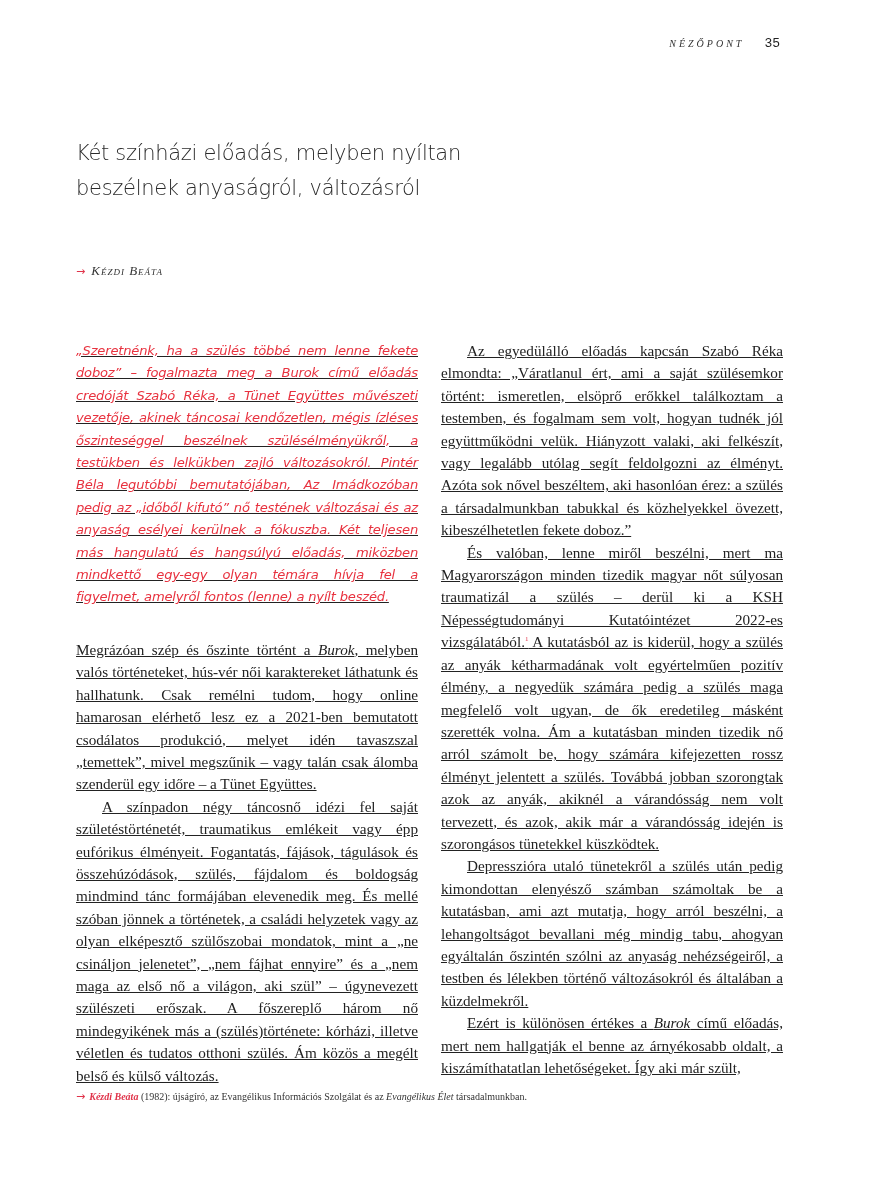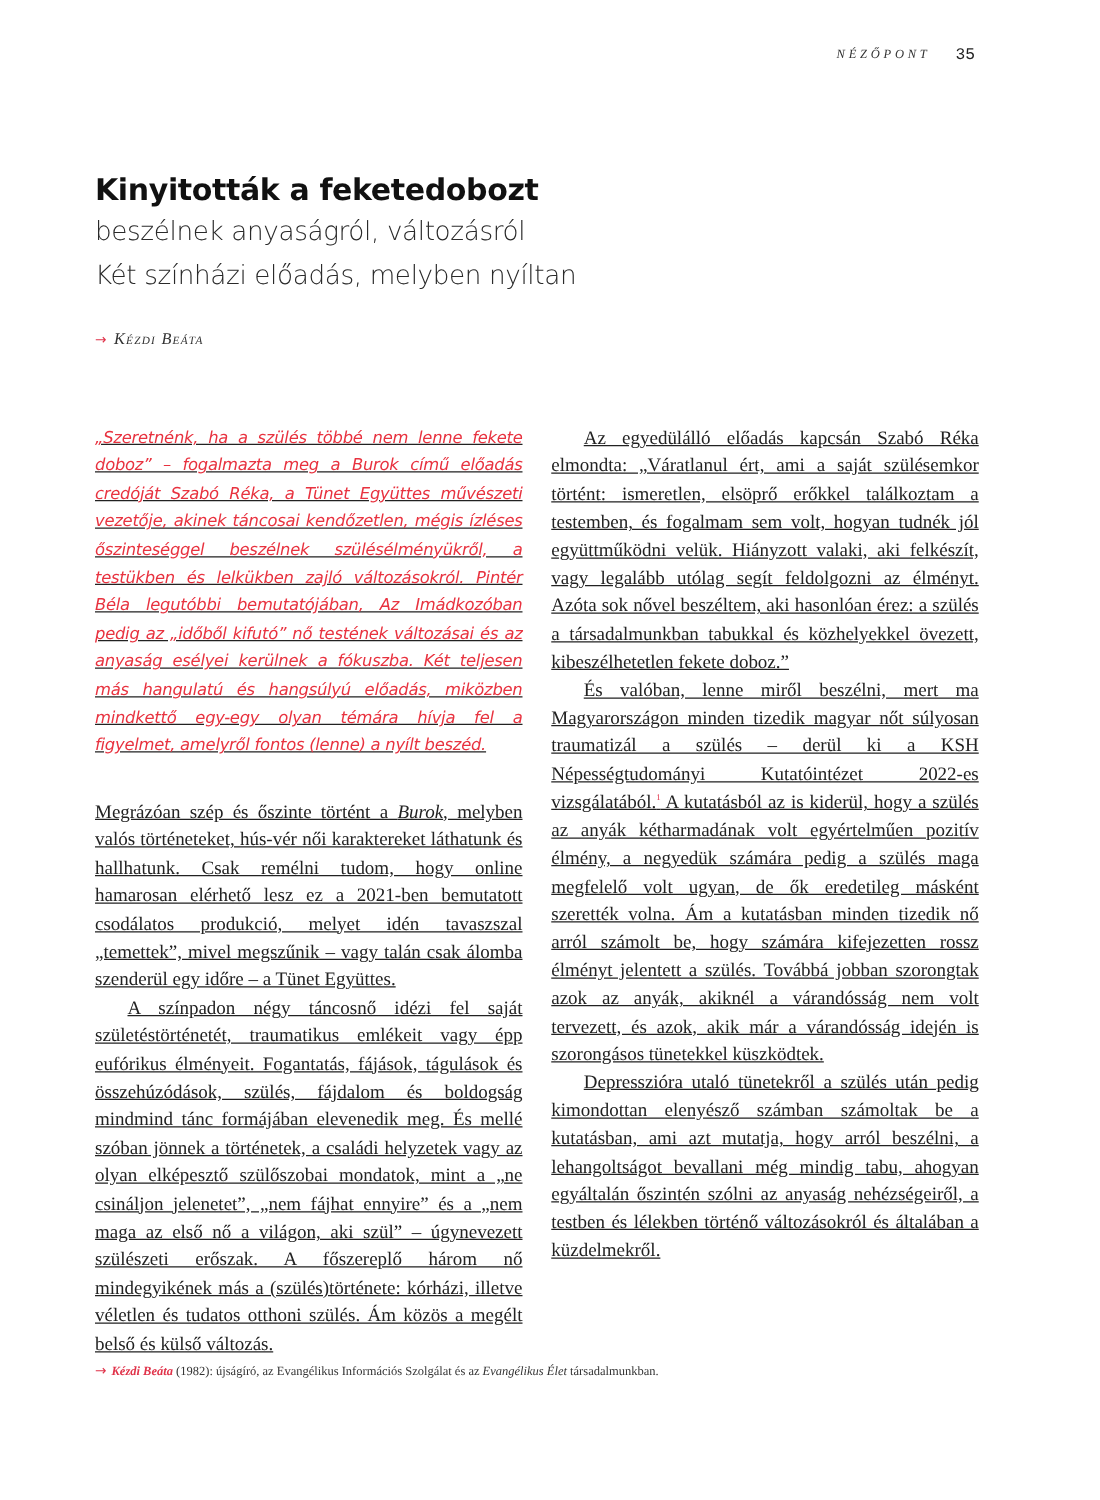--- a/index.html
+++ b/index.html
@@ -135,38 +135,38 @@
   </style>
 </head>
 <body>
 
 <div class="running-head">
   <span class="section-name">NÉZŐPONT</span>
   <span class="page-number">35</span>
 </div>
 
 <div class="title-block">
-  <h1 class="title">Kinyitották a feketedobozt</h1>
+  <p class="subtitle">Két színházi előadás, melyben nyíltan</p>
   <p class="subtitle">beszélnek anyaságról, változásról</p>
-  <p class="subtitle">Két színházi előadás, melyben nyíltan</p>
 </div>
 
 <div class="byline">
   <span class="arrow">→</span>
   <span class="author">Kézdi Beáta</span>
 </div>
 
 <div class="col col-left">
   <p class="lead">„Szeretnénk, ha a szülés többé nem lenne fekete doboz” – fogalmazta meg a Burok című előadás credóját Szabó Réka, a Tünet Együttes művészeti vezetője, akinek táncosai kendőzetlen, mégis ízléses őszinteséggel beszélnek szülésélményükről, a testükben és lelkükben zajló változásokról. Pintér Béla legutóbbi bemutatójában, Az Imádkozóban pedig az „időből kifutó” nő testének változásai és az anyaság esélyei kerülnek a fókuszba. Két teljesen más hangulatú és hangsúlyú előadás, miközben mindkettő egy-egy olyan témára hívja fel a figyelmet, amelyről fontos (lenne) a nyílt beszéd.</p>
   <p class="body"><span>Megrázóan szép és őszinte történt a </span><em>Burok</em><span>, melyben valós történeteket, hús-vér női karaktereket láthatunk és hallhatunk. Csak remélni tudom, hogy online hamarosan elérhető lesz ez a 2021-ben bemutatott csodálatos produkció, melyet idén tavaszszal „temettek”, mivel megszűnik – vagy talán csak álomba szenderül egy időre – a Tünet Együttes.</span></p>
   <p class="body indent">A színpadon négy táncosnő idézi fel saját születéstörténetét, traumatikus emlékeit vagy épp eufórikus élményeit. Fogantatás, fájások, tágulások és összehúzódások, szülés, fájdalom és boldogság mindmind tánc formájában elevenedik meg. És mellé szóban jönnek a történetek, a családi helyzetek vagy az olyan elképesztő szülőszobai mondatok, mint a „ne csináljon jelenetet”, „nem fájhat ennyire” és a „nem maga az első nő a világon, aki szül” – úgynevezett szülészeti erőszak. A főszereplő három nő mindegyikének más a (szülés)története: kórházi, illetve véletlen és tudatos otthoni szülés. Ám közös a megélt belső és külső változás.</p>
 </div>
 
 <div class="col col-right">
   <p class="body indent">Az egyedülálló előadás kapcsán Szabó Réka elmondta: „Váratlanul ért, ami a saját szülésemkor történt: ismeretlen, elsöprő erőkkel találkoztam a testemben, és fogalmam sem volt, hogyan tudnék jól együttműködni velük. Hiányzott valaki, aki felkészít, vagy legalább utólag segít feldolgozni az élményt. Azóta sok nővel beszéltem, aki hasonlóan érez: a szülés a társadalmunkban tabukkal és közhelyekkel övezett, kibeszélhetetlen fekete doboz.”</p>
   <p class="body indent"><span>És valóban, lenne miről beszélni, mert ma Magyarországon minden tizedik magyar nőt súlyosan traumatizál a szülés – derül ki a KSH Népességtudományi Kutatóintézet 2022-es vizsgálatából.</span><sup class="footnote-mark">1</sup><span> A kutatásból az is kiderül, hogy a szülés az anyák kétharmadának volt egyértelműen pozitív élmény, a negyedük számára pedig a szülés maga megfelelő volt ugyan, de ők eredetileg másként szerették volna. Ám a kutatásban minden tizedik nő arról számolt be, hogy számára kifejezetten rossz élményt jelentett a szülés. Továbbá jobban szorongtak azok az anyák, akiknél a várandósság nem volt tervezett, és azok, akik már a várandósság idején is szorongásos tünetekkel küszködtek.</span></p>
   <p class="body indent">Depresszióra utaló tünetekről a szülés után pedig kimondottan elenyésző számban számoltak be a kutatásban, ami azt mutatja, hogy arról beszélni, a lehangoltságot bevallani még mindig tabu, ahogyan egyáltalán őszintén szólni az anyaság nehézségeiről, a testben és lélekben történő változásokról és általában a küzdelmekről.</p>
+  <p class="body indent"><span>Ezért is különösen értékes a </span><em>Burok</em><span> című előadás, mert nem hallgatják el benne az árnyékosabb oldalt, a kiszámíthatatlan lehetőségeket. Így aki már szült,</span></p>
 </div>
 
 <div class="footer">
   <span class="arrow">→</span>
   <span><span class="fn-author">Kézdi Beáta</span><span> (1982): újságíró, az Evangélikus Információs Szolgálat és az </span><em>Evangélikus Élet</em><span> társadalmunkban.</span></span>
 </div>
 
 </body></html>

